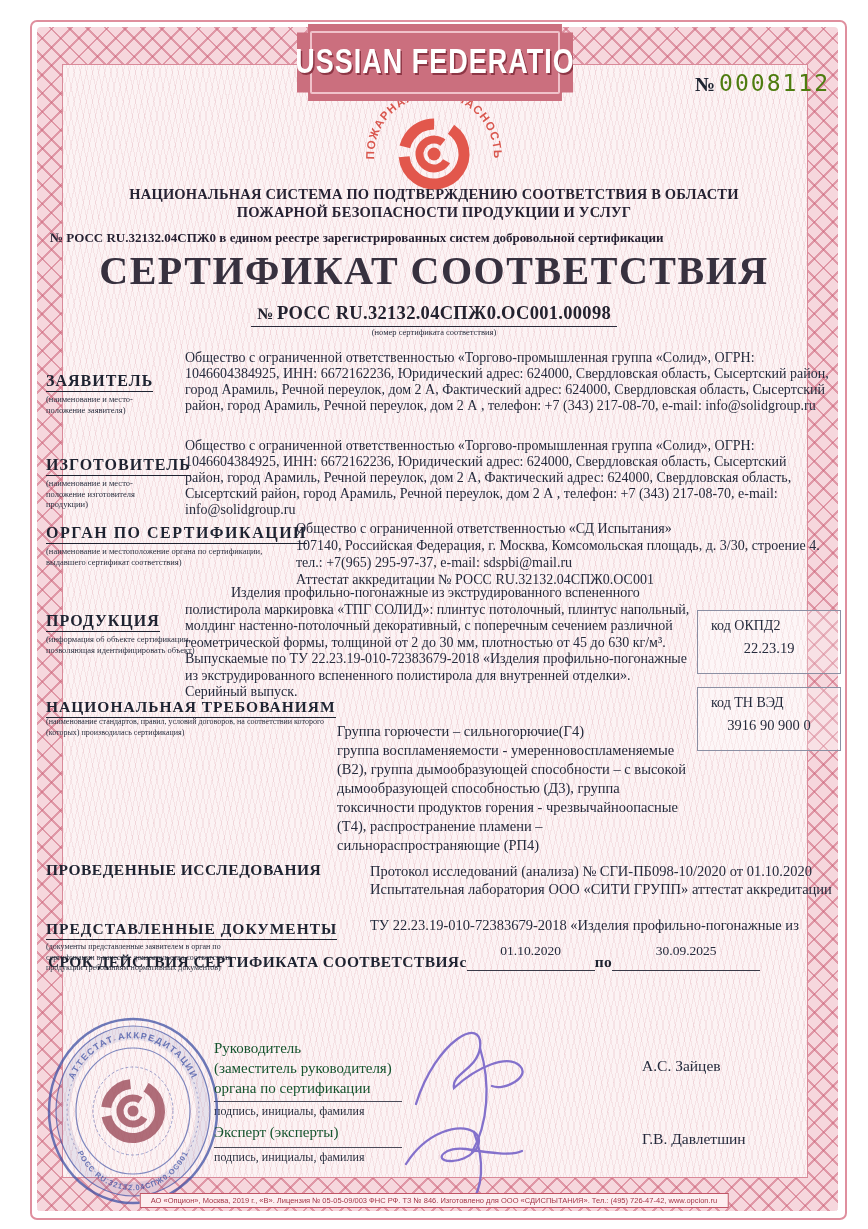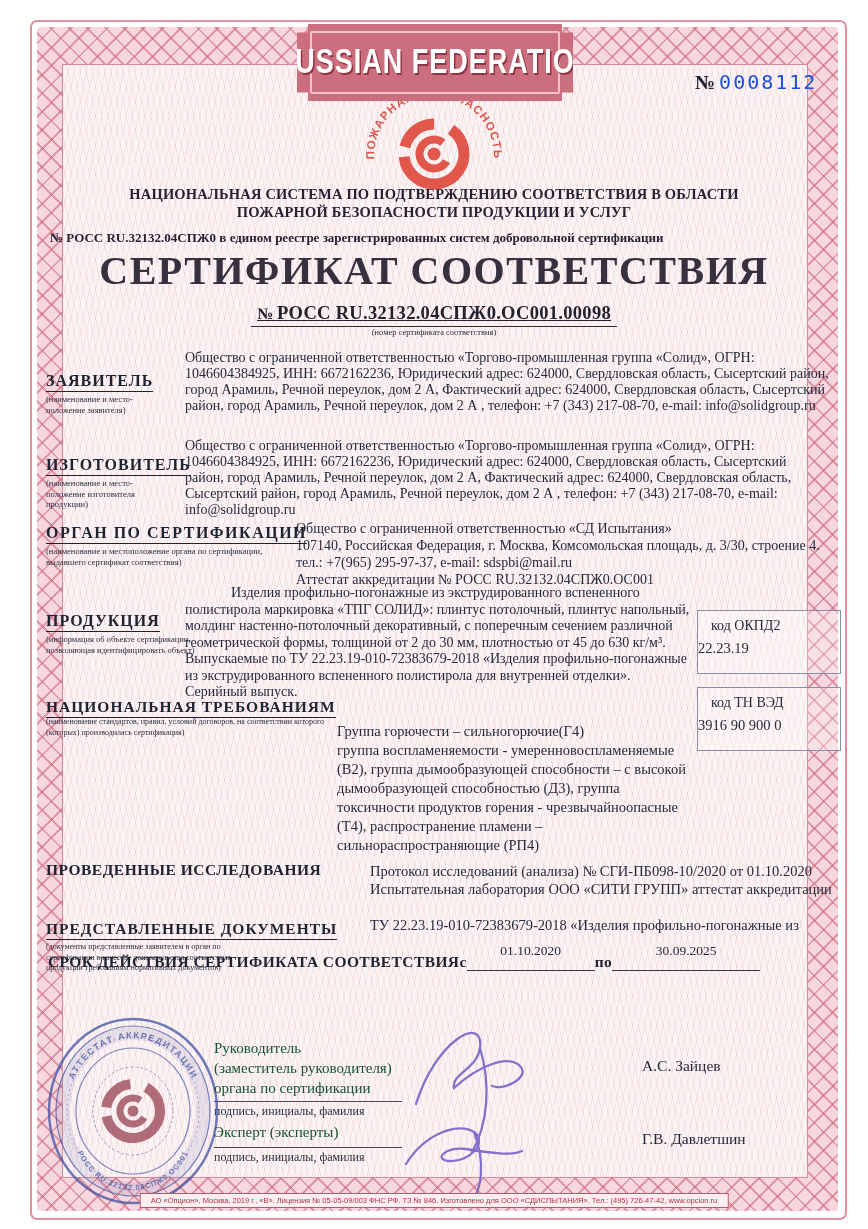--- a/index.html
+++ b/index.html
@@ -19,40 +19,40 @@
   
   .banner{left:297px;top:24px;width:276px;height:77px;background:#cb6f7e;z-index:6;
           clip-path:polygon(4% 0,96% 0,96% 11%,100% 11%,100% 89%,96% 89%,96% 100%,4% 100%,4% 89%,0 89%,0 11%,4% 11%);
           display:flex;align-items:center;justify-content:center;}
   .banner::before{content:"";position:absolute;inset:7px 13px;border:2px solid #f0c2ca;border-radius:2px;}
   .banner-text{font-family:"Liberation Sans",sans-serif;font-weight:bold;font-size:27px;color:#fff;
           letter-spacing:1px;transform:scaleY(1.28);text-shadow:1.5px 1.5px 0 #8d3645;white-space:nowrap;}
   
   .form-no{left:695px;top:70px;width:145px;z-index:7;white-space:nowrap;}
   .form-no .pre{font-size:20px;font-weight:bold;color:#1e2331;}
-  .form-no .val{font-family:"DejaVu Sans Mono",monospace;font-size:20px;color:#1d4ed8;letter-spacing:2px;}
+  .form-no .val{font-family:"DejaVu Sans Mono",monospace;font-size:23px;color:#4d7c0f;letter-spacing:2px;}
   .sysline{left:64px;width:740px;text-align:center;font-weight:bold;font-size:14.5px;color:#262233;letter-spacing:.2px;}
   .registry{left:50px;top:230px;width:768px;text-align:left;font-weight:bold;font-size:13px;color:#262233;}
   .title{left:64px;top:247px;width:740px;text-align:center;font-weight:bold;font-size:40px;
          letter-spacing:1.5px;color:#37313f;}
   .certno{left:64px;top:303px;width:740px;text-align:center;color:#23222f;}
-  .certno .grp{display:inline-block;border-bottom:1.5px solid #2b2b3b;padding:0 6px 2px 6px;text-decoration:underline;}
+  .certno .grp{display:inline-block;border-bottom:1.5px solid #2b2b3b;padding:0 6px 2px 6px;}
   .certno .pre{font-size:16px;font-weight:bold;}
   .certno .val{font-size:18.5px;font-weight:bold;letter-spacing:.3px;}
   .certno-cap{left:64px;top:327px;width:740px;text-align:center;font-size:8.5px;color:#2a3040;}
   
   .lbl{font-weight:bold;font-size:16px;color:#1e2331;letter-spacing:1px;white-space:nowrap;}
   .lbl .u{display:inline-block;border-bottom:1.5px solid #1e2331;padding-bottom:1px;}
   .sublbl{font-size:8.5px;line-height:10.5px;color:#2a3040;}
   .body{font-size:14px;line-height:16px;color:#242a3c;}
   .body2{font-size:14.5px;line-height:19px;color:#242a3c;}
   
   .codebox{width:142px;height:62px;border:1px solid #8b8fa3;background:rgba(255,255,255,.25);}
   .codebox .cl{font-size:14px;margin:7px 0 0 13px;}
-  .codebox .cv{font-size:14.5px;margin-top:6px;}
+  .codebox .cv{font-size:14.5px;text-align:center;margin-top:6px;}
   
   .validity{left:48px;top:943px;width:770px;display:flex;align-items:flex-end;white-space:nowrap;}
   .validity .vl{font-weight:bold;font-size:15.5px;letter-spacing:.4px;color:#1e2331;}
   .validity .date{display:inline-block;width:128px;text-align:center;font-size:13.5px;
                   border-bottom:1.5px solid #3a3a48;padding-bottom:11px;}
   
   .role{font-size:15px;line-height:20px;color:#14532d;}
   .sigrule{border-top:1px solid #4a4a58;height:0;}
   .sigcap{font-size:12px;color:#2a3040;}
   .name{font-size:15.5px;color:#242a3c;}

